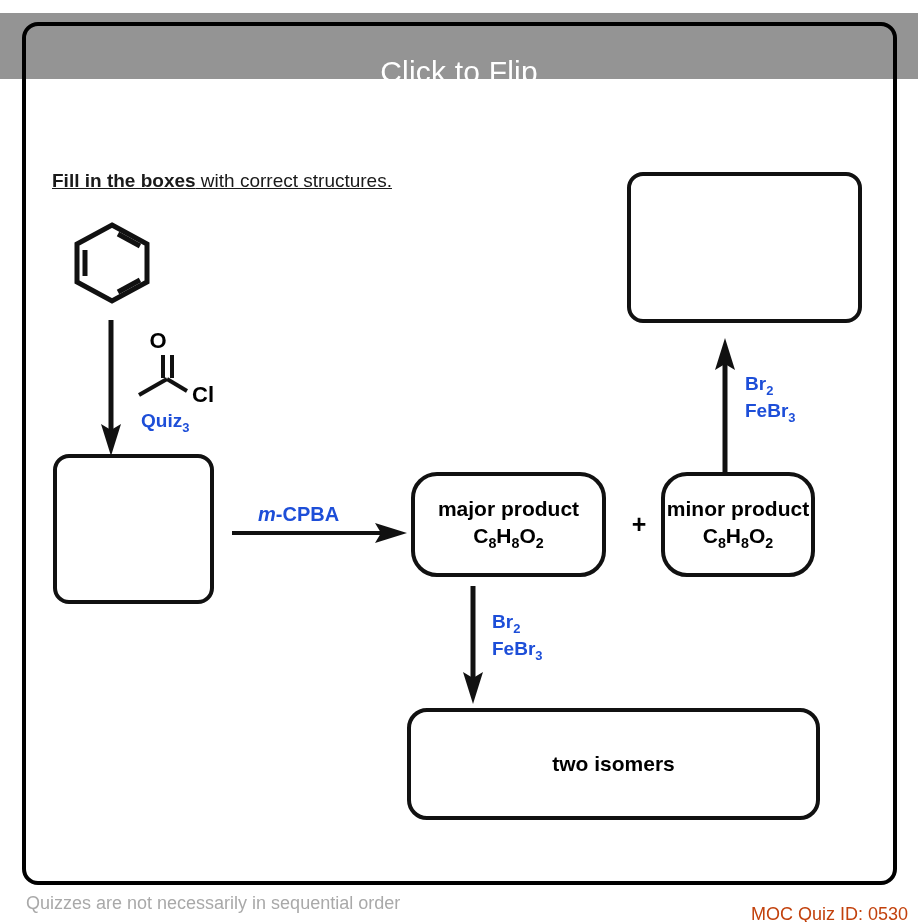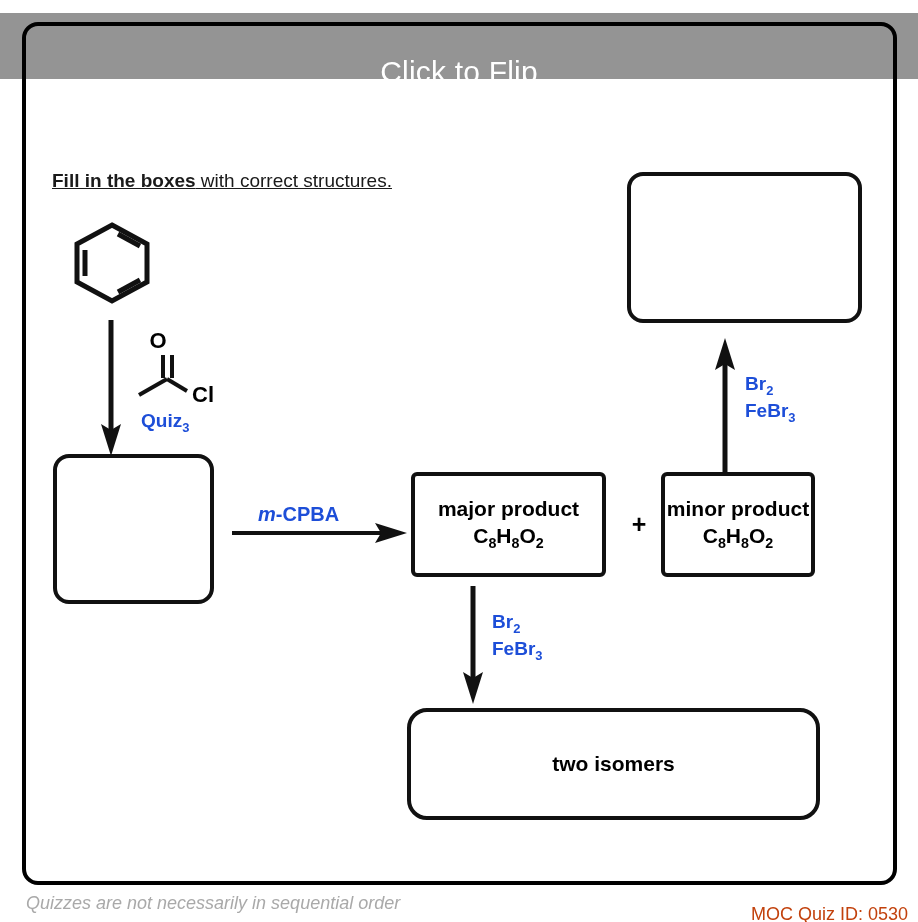--- a/index.html
+++ b/index.html
@@ -58,21 +58,21 @@
     background:#ffffff;
     box-sizing:border-box;
   }
   #box-top-right{left:627px;top:172px;width:235px;height:151px;}
   #box-left{left:53px;top:454px;width:161px;height:150px;}
 
   
   .prod-box{
     position:absolute;
     border:4px solid #111111;
-    border-radius:6px;
+    border-radius:26px;
     background:#ffffff;
     box-sizing:border-box;
     display:flex;flex-direction:column;
     align-items:center;justify-content:center;
     font-size:21px;font-weight:bold;color:#000;
     line-height:1.28;
     text-align:center;
   }
   #box-major{left:411px;top:472px;width:195px;height:105px;}
   #box-minor{left:661px;top:472px;width:154px;height:105px;}
@@ -95,21 +95,21 @@
   .reagent sub{font-size:0.68em;}
   #reagent-alcl3{left:141px;top:409px;}
   #reagent-mcpba{left:258px;top:490px;font-size:20px;margin-top:12px;}
   #reagent-mcpba i{font-style:italic;}
   #reagent-br2-right{left:745px;top:372px;}
   #reagent-br2-down{left:492px;top:610px;}
 
   
   .footer-left{
     position:absolute;left:26px;top:893px;
-    font-size:18px;font-style:italic;color:#a9a9a9;white-space:nowrap;
+    font-size:18px;color:#a9a9a9;white-space:nowrap;
   }
   .footer-right{
     position:absolute;right:10px;top:893px;
     font-size:18px;color:#c2410c;white-space:nowrap;margin-top:11px;
   }
   svg.art{position:absolute;overflow:visible;}
 </style>
 </head>
 <body>
 

